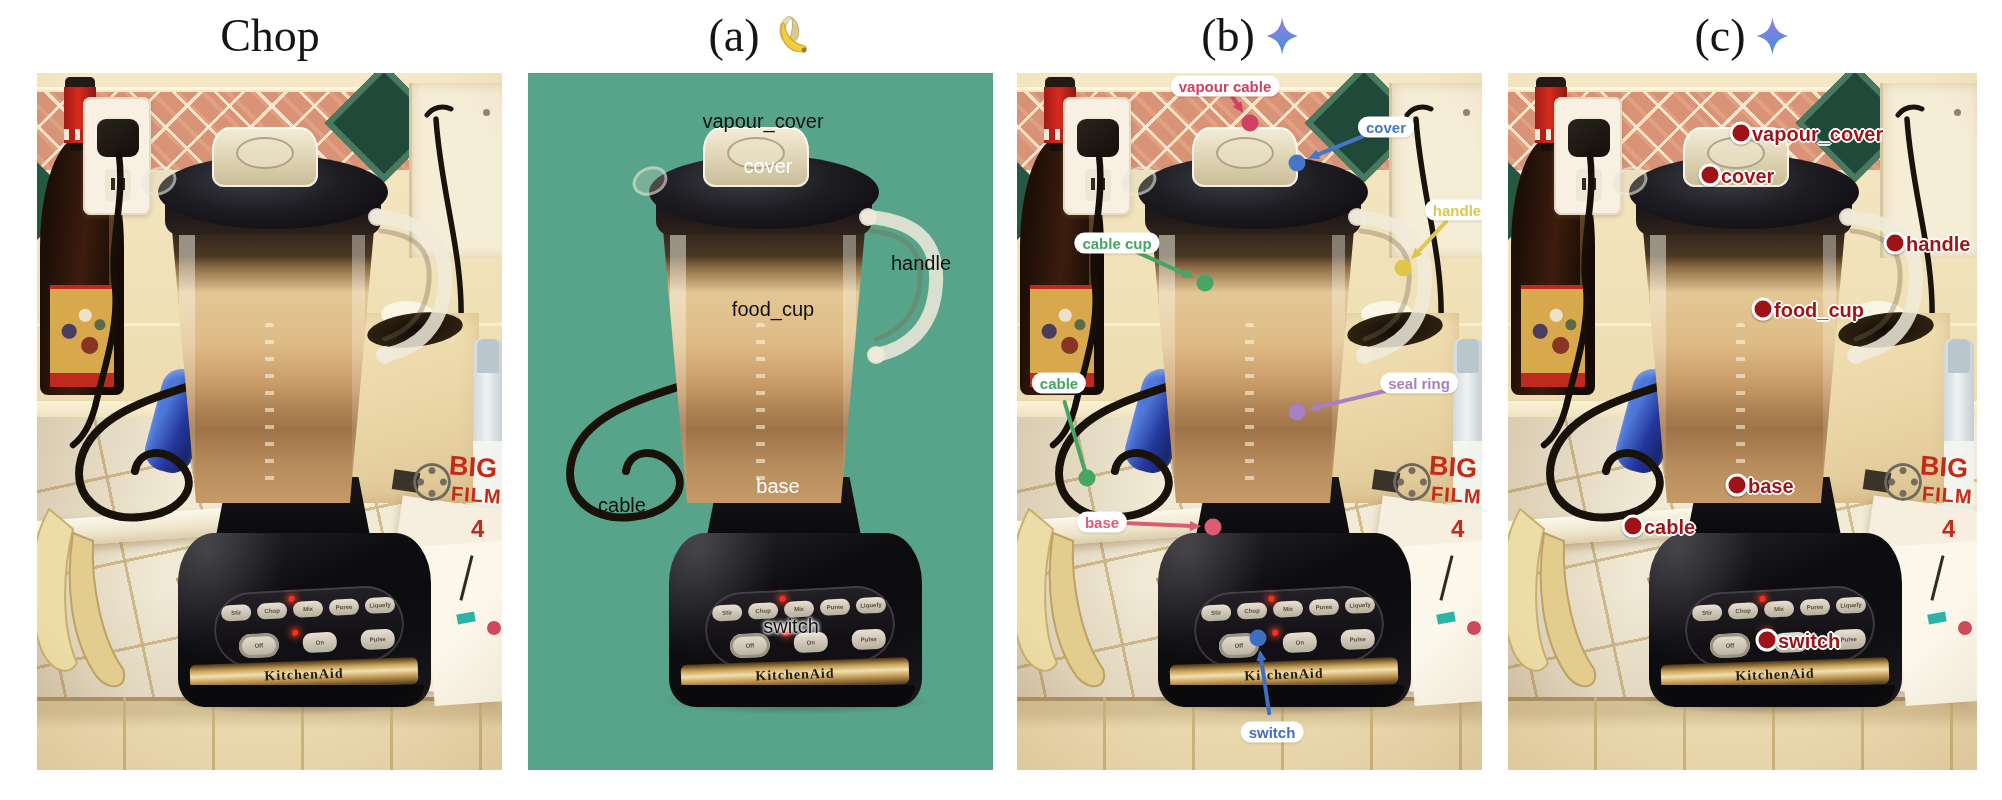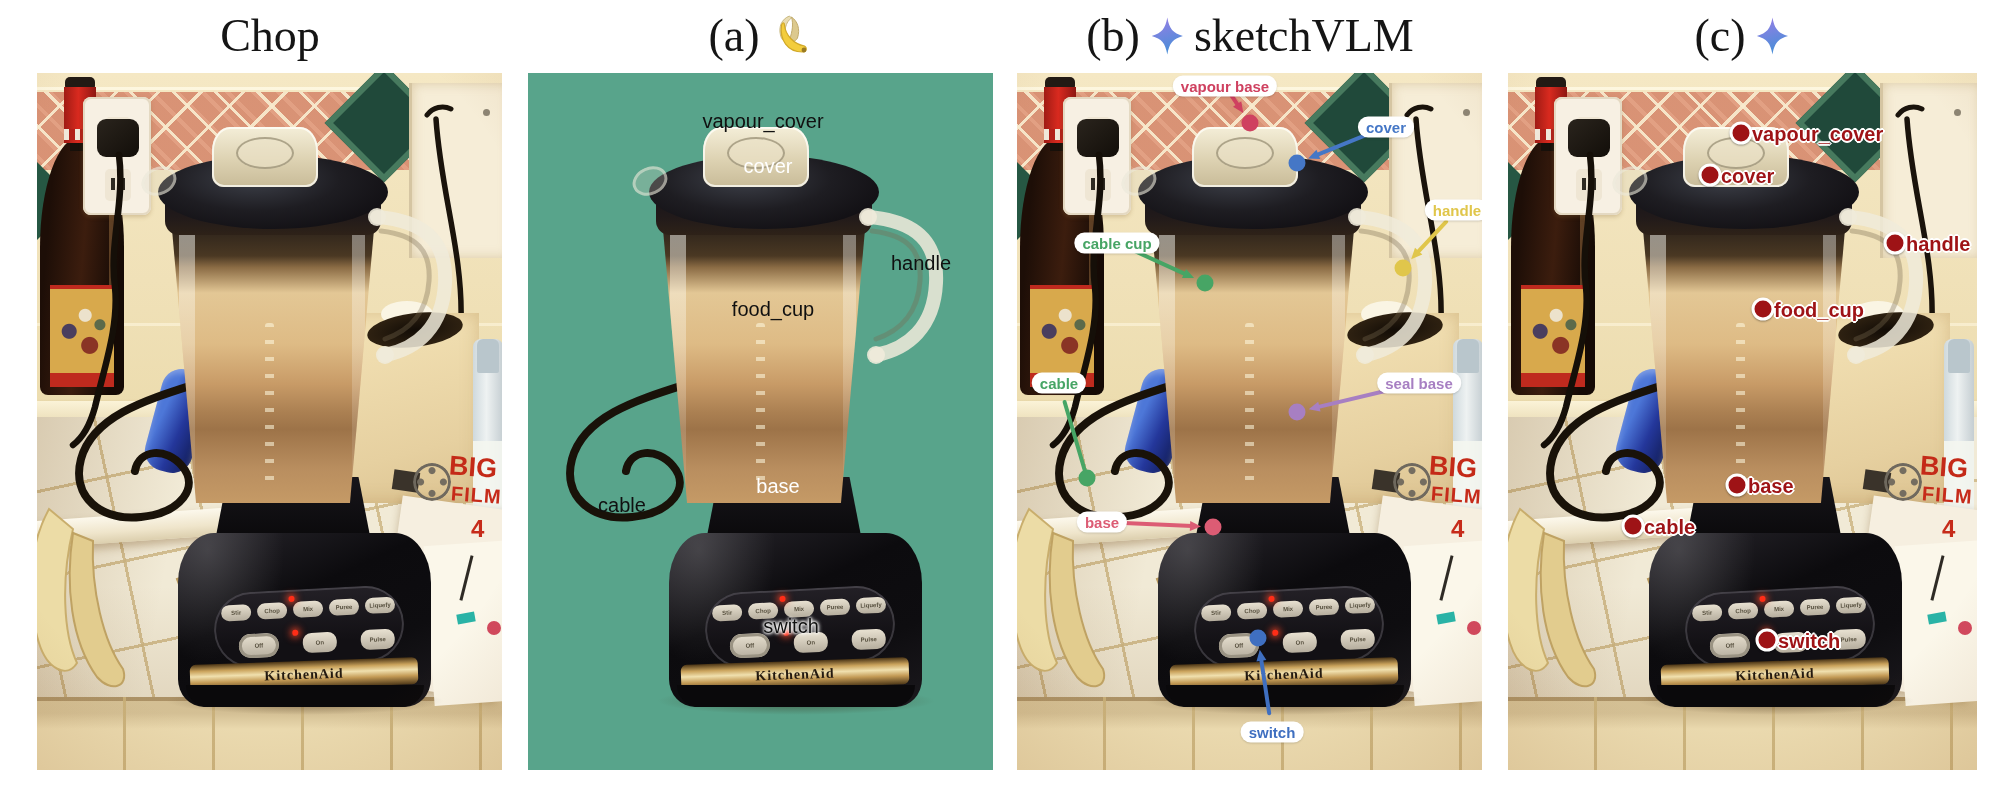--- a/index.html
+++ b/index.html
@@ -198,21 +198,20 @@
   <span>(b)</span>
   <svg class="title-icon sparkle" width="34" height="40" viewBox="0 0 24 28">
     <defs>
         <linearGradient id="sg1" x1="0" y1="0" x2="0.3" y2="1">
       <stop offset="0" stop-color="#9b7de6"></stop>
           <stop offset="1" stop-color="#4b8ed8"></stop>
         </linearGradient>
       </defs>
     <path d="M12,1 C13.4,9 16,12 23,14 C16,16 13.4,19 12,27 C10.6,19 8,16 1,14 C8,12 10.6,9 12,1 Z" fill="url(#sg1)"></path>
   </svg>
-  <span>sketchVLM</span>
 </div>
 <div class="fig-title" id="title-c">
   <span>(c)</span>
   <svg class="title-icon sparkle" width="34" height="40" viewBox="0 0 24 28">
     <defs>
         <linearGradient id="sg2" x1="0" y1="0" x2="0.3" y2="1">
       <stop offset="0" stop-color="#9b7de6"></stop>
           <stop offset="1" stop-color="#4b8ed8"></stop>
         </linearGradient>
       </defs>
@@ -509,26 +508,26 @@
         <line x1="377.6" y1="315.8" x2="300.4307259488764" y2="334.143515962972" stroke="#a77fc2" stroke-width="4" stroke-linecap="round"></line>
         <polygon points="291.6747005422151,336.22486626455543 301.220203649477,328.81653511447496 303.53281509568086,338.5454522329875" fill="#a77fc2"></polygon>
         <circle cx="280" cy="339" r="8.5" fill="#a77fc2"></circle>
         <line x1="107.2" y1="450" x2="175.02127272168192" y2="453.05501228476044" stroke="#dc5c74" stroke-width="4" stroke-linecap="round"></line>
         <polygon points="184.0121558409611,453.4600070198631 172.7983016201184,457.9599485210038 173.2482957702325,447.97007838847145" fill="#dc5c74"></polygon>
         <circle cx="196" cy="454" r="8.5" fill="#dc5c74"></circle>
         <line x1="252.2" y1="640.2" x2="244.0935373648644" y2="585.7708937355183" stroke="#3f6fc0" stroke-width="4" stroke-linecap="round"></line>
         <polygon points="242.76773563706539,576.8690821345818 249.33361086045105,587.0125175758379 239.4427090816329,588.4856306067257" fill="#3f6fc0"></polygon>
         <circle cx="241" cy="565" r="8.5" fill="#3f6fc0"></circle>
       </svg>
-      <div class="bub" style="left: 208px; top: 13px; color: rgb(207, 65, 96);">vapour base</div>
+      <div class="bub" style="left: 208px; top: 13px; color: rgb(207, 65, 96);">vapour cable</div>
       <div class="bub" style="left: 369px; top: 54px; color: rgb(69, 119, 198);">cover</div>
       <div class="bub" style="left: 440px; top: 137px; color: rgb(224, 198, 75);">handle</div>
       <div class="bub" style="left: 100px; top: 170px; color: rgb(71, 165, 101);">cable cup</div>
       <div class="bub" style="left: 42px; top: 310px; color: rgb(71, 165, 101);">cable</div>
-      <div class="bub" style="left: 402px; top: 310px; color: rgb(167, 127, 194);">seal base</div>
+      <div class="bub" style="left: 402px; top: 310px; color: rgb(167, 127, 194);">seal ring</div>
       <div class="bub" style="left: 85px; top: 449px; color: rgb(220, 92, 116);">base</div>
       <div class="bub" style="left: 255px; top: 659px; color: rgb(63, 111, 192);">switch</div>
     </div>
 </figure>
 <figure class="panel" id="panel-c">
   <div class="scene-slot">
   <div class="scene">
     <div class="env">
       <div class="wall"></div>
       <div class="grout-h-top"></div>

